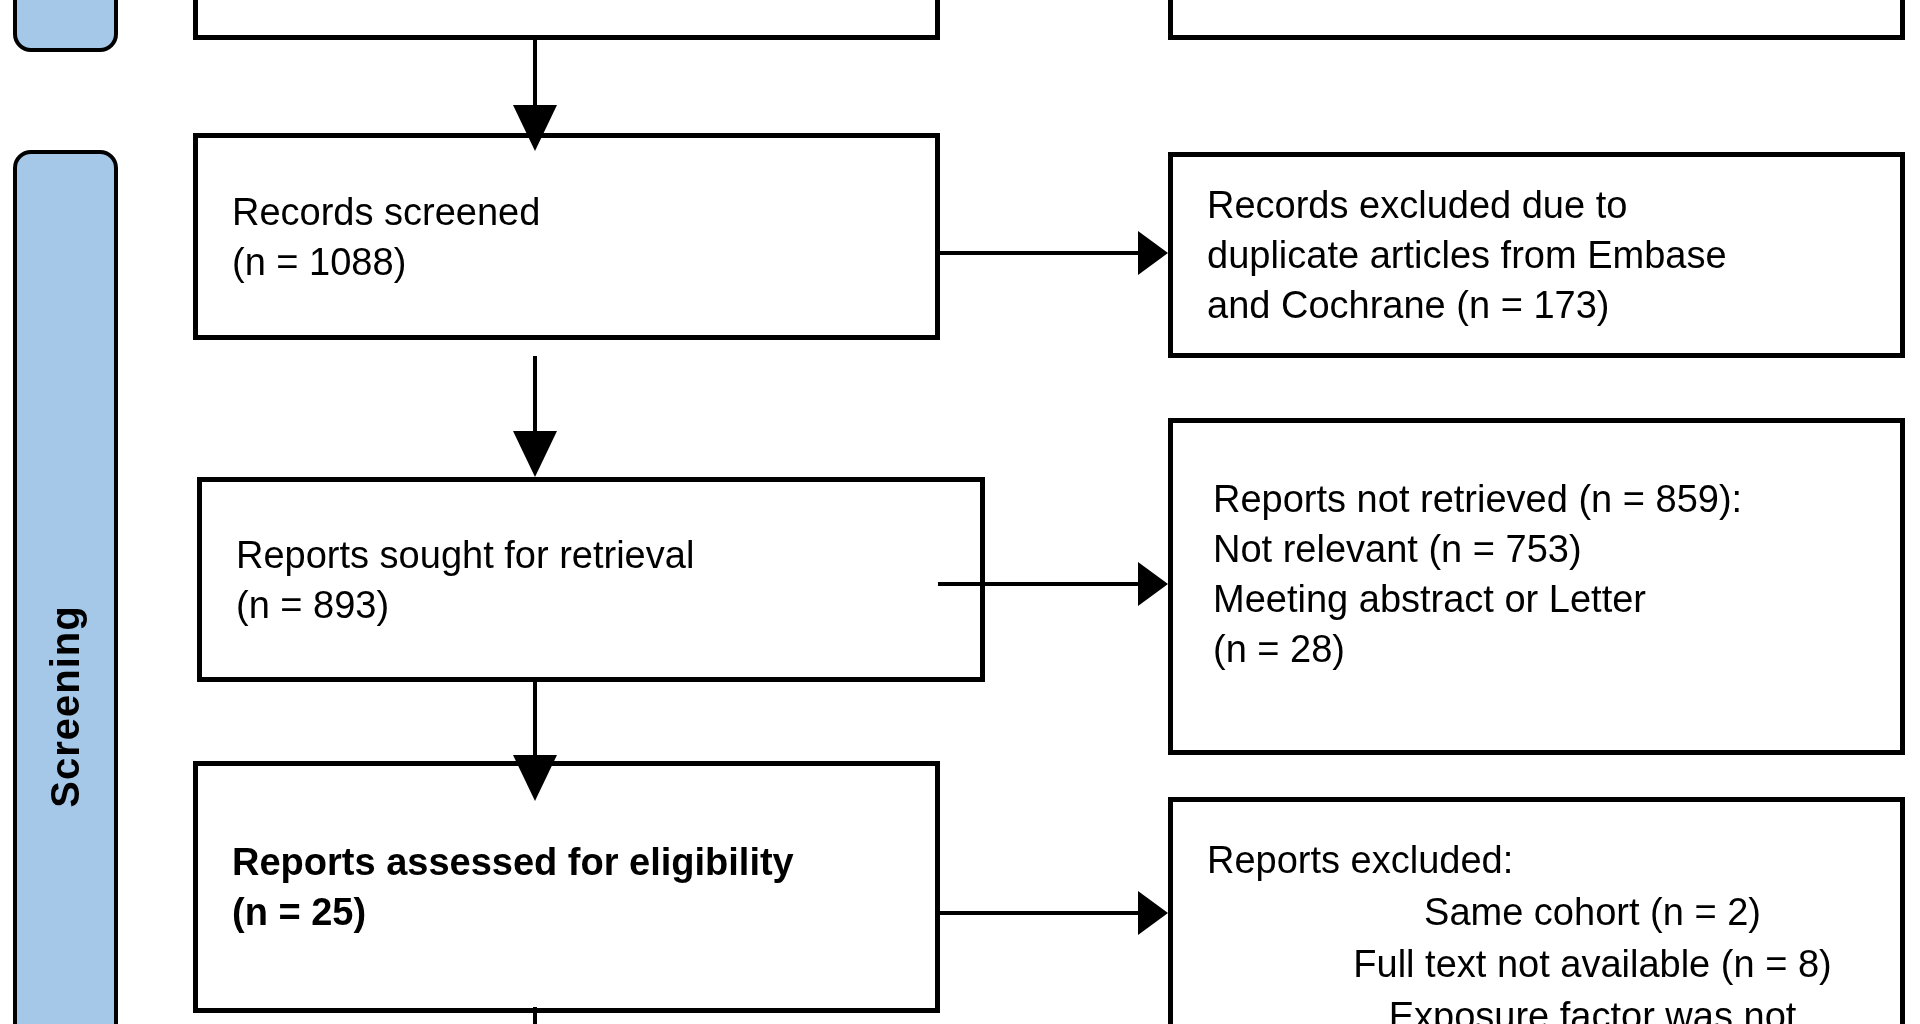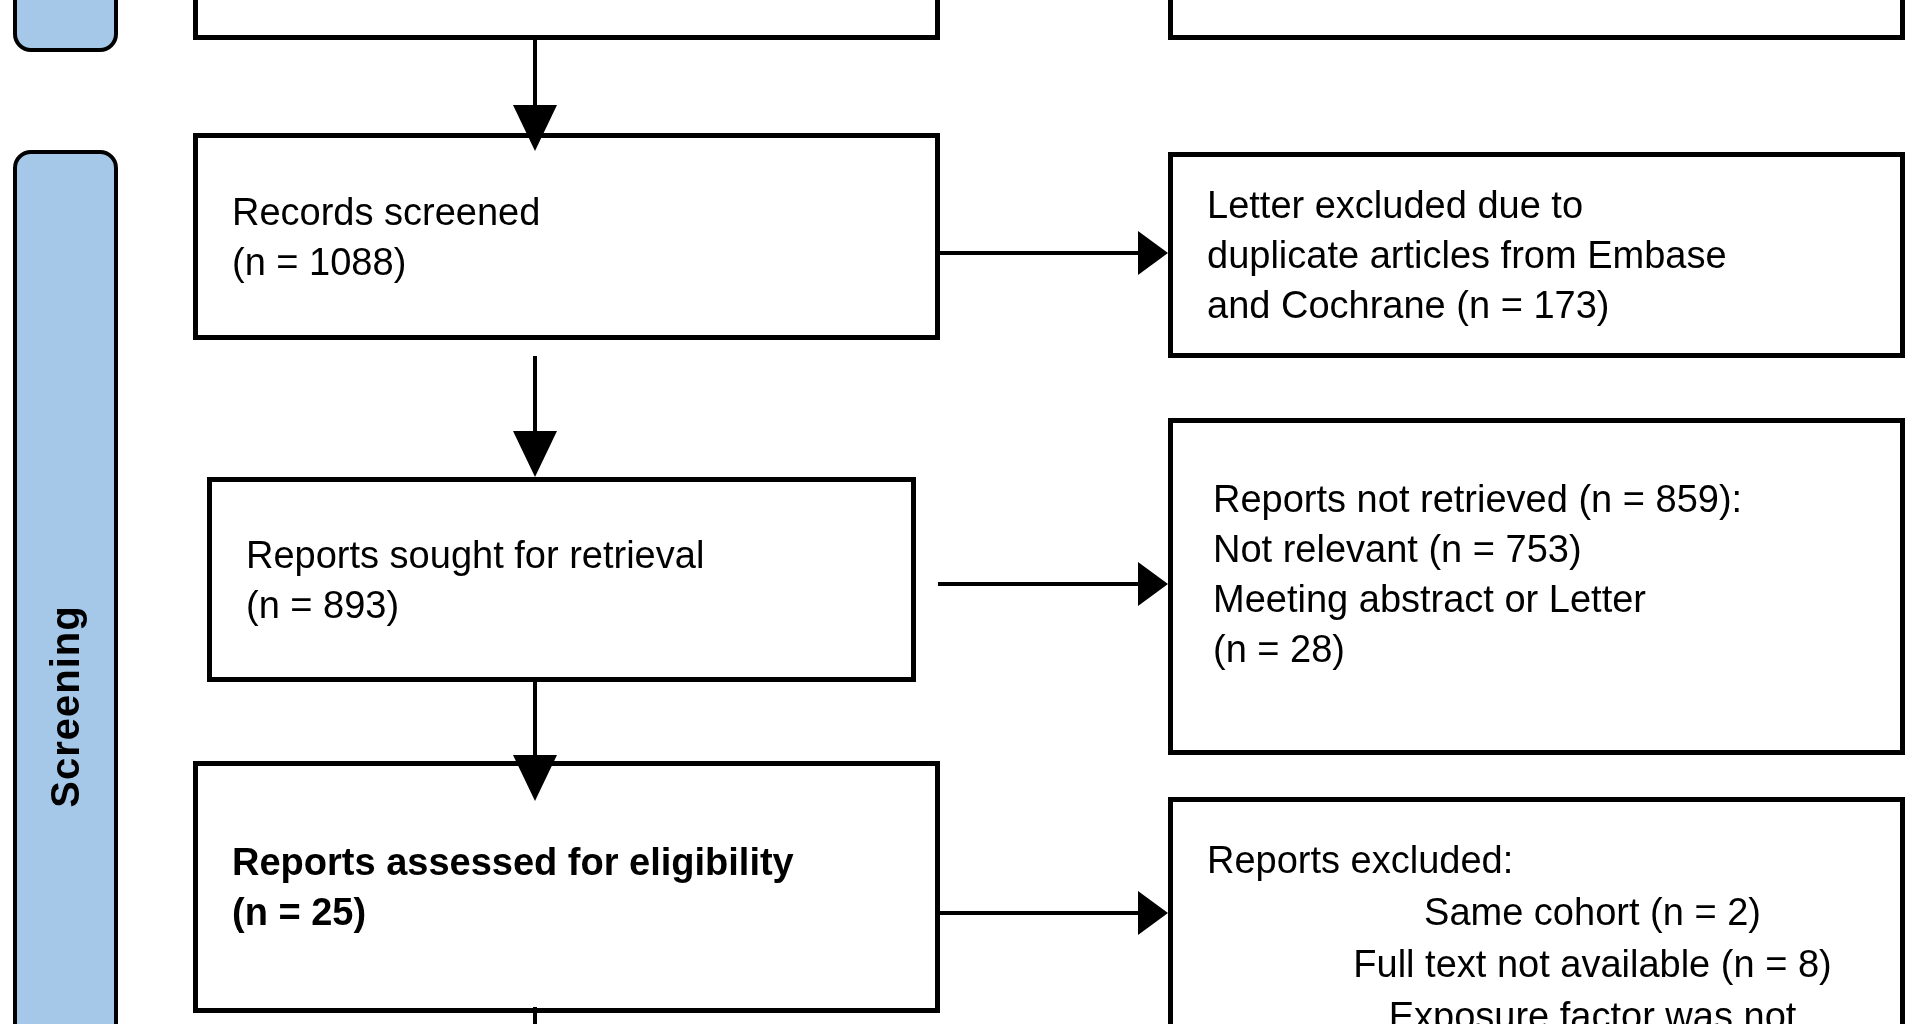--- a/index.html
+++ b/index.html
@@ -85,37 +85,37 @@
   <div class="wbox" style="left:193px; top:-34px; width:747px; height:74px;"></div>
   <div class="wbox" style="left:1168px; top:-34px; width:737px; height:74px;"></div>
 
   <div class="wbox" style="left:193px; top:133px; width:747px; height:207px;">
     <div class="boxtext">
       <div class="line">Records screened</div>
       <div class="line">(n = 1088)</div>
     </div>
   </div>
 
-  <div class="wbox" style="left:207px; top:477px; width:709px; height:205px;">
+  <div class="wbox" style="left:197px; top:477px; width:788px; height:205px;">
     <div class="boxtext">
       <div class="line">Reports sought for retrieval</div>
       <div class="line">(n = 893)</div>
     </div>
   </div>
 
   <div class="wbox" style="left:193px; top:761px; width:747px; height:252px;font-weight:bold;">
     <div class="boxtext">
       <div class="line">Reports assessed for eligibility</div>
       <div class="line">(n = 25)</div>
     </div>
   </div>
 
   <div class="wbox" style="left:1168px; top:152px; width:737px; height:206px;">
     <div class="boxtext">
-      <div class="line">Letter excluded due to</div>
+      <div class="line">Records excluded due to</div>
       <div class="line">duplicate articles from Embase</div>
       <div class="line">and Cochrane (n = 173)</div>
     </div>
   </div>
 
   <div class="wbox" style="left:1168px; top:418px; width:737px; height:337px;">
     <div class="boxtext" style="padding-bottom:26px;padding-left:40px;">
       <div class="line">Reports not retrieved (n = 859):</div>
       <div class="line">Not relevant (n = 753)</div>
       <div class="line">Meeting abstract or Letter</div>

